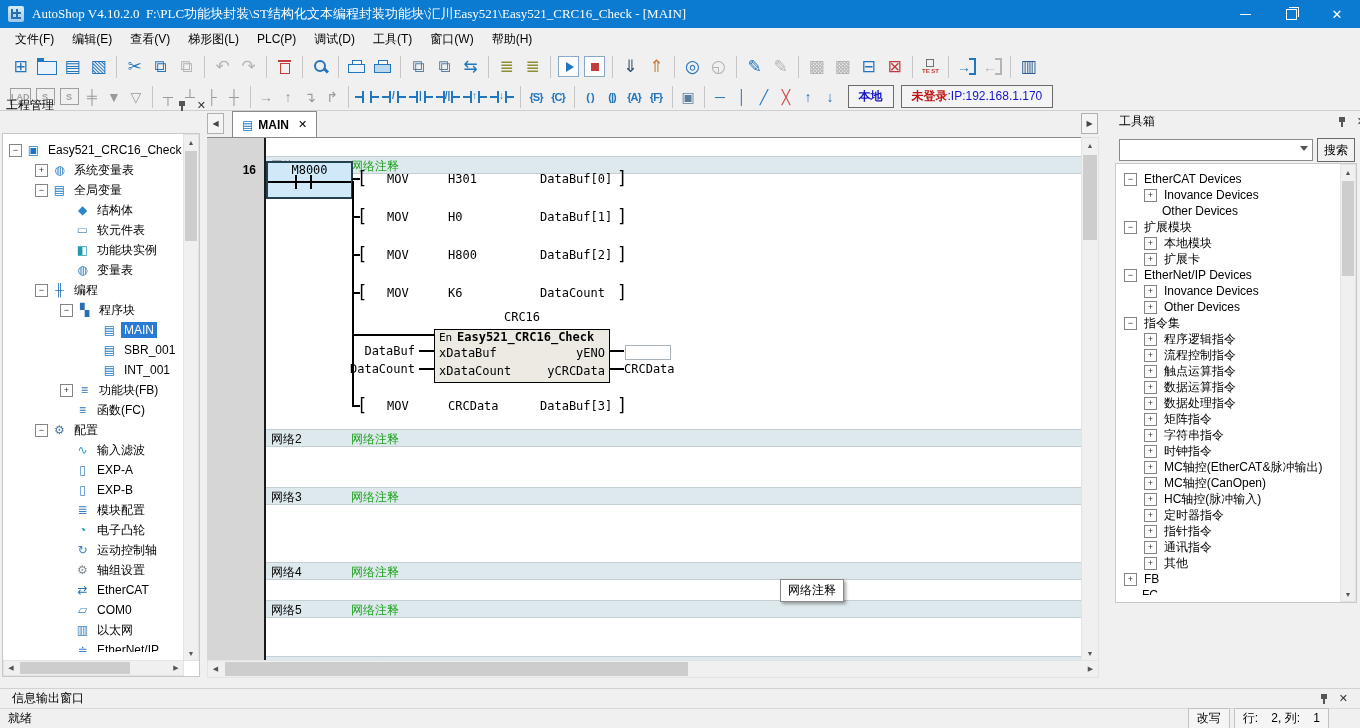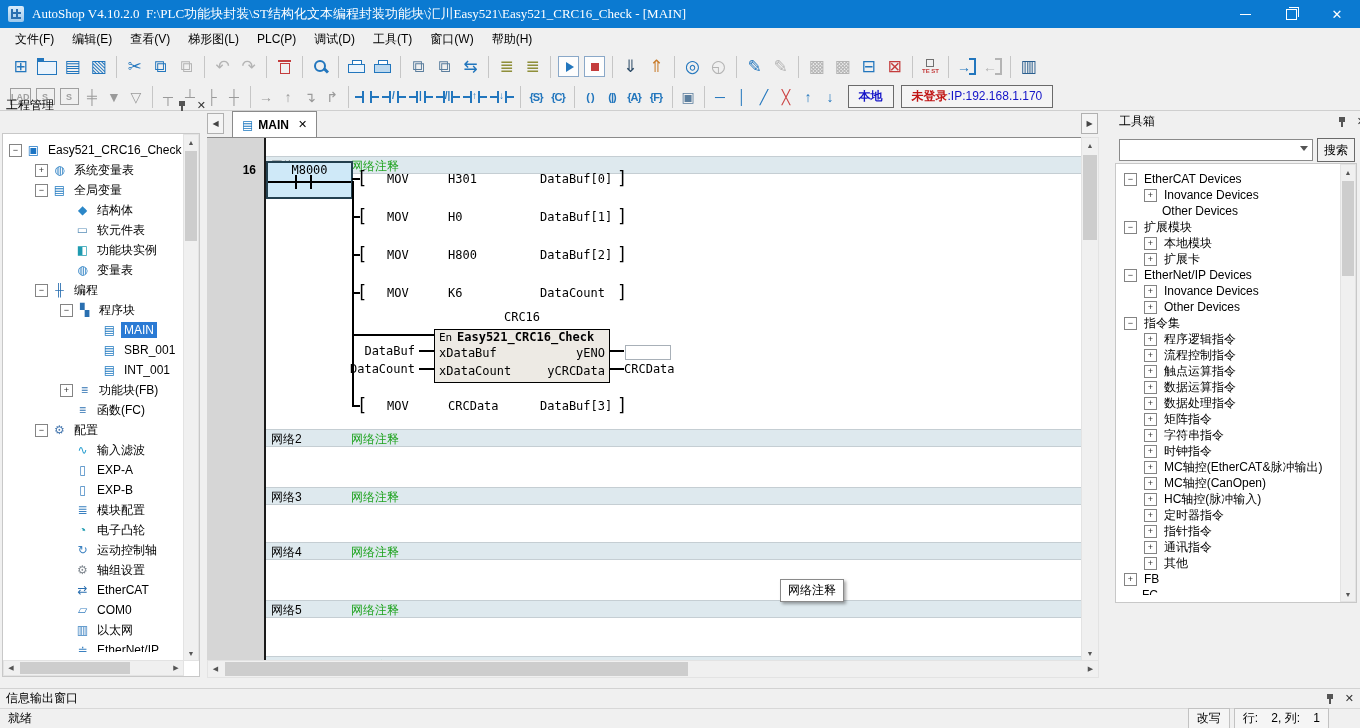--- a/index.html
+++ b/index.html
@@ -141,21 +141,21 @@
   
   .combo{position:absolute;left:1119px;top:139px;width:192px;height:20px;background:#fff;border:1px solid #8a8a8a;}
   .combo .arr{position:absolute;right:4px;top:6px;width:0;height:0;border-left:4px solid transparent;
               border-right:4px solid transparent;border-top:5px solid #555;}
   .search-btn{position:absolute;left:1317px;top:138px;width:36px;height:22px;border:1px solid #6a6a6a;
               background:#f2f2f2;display:flex;align-items:center;justify-content:center;}
   .info-box{position:absolute;left:1115px;top:607px;width:240px;height:77px;background:#f3f3f3;
             border:1px solid #c0c0c0;padding:5px 7px;color:#555;box-sizing:border-box;}
   
   .output-bar{position:absolute;left:0;top:688px;width:100%;height:20px;background:#f0f0f0;
-              border-top:1px solid #d2d2d2;display:flex;align-items:center;padding:0 6px;box-sizing:border-box;}
+              border-top:1px solid #d2d2d2;display:flex;align-items:center;padding:0 12px;box-sizing:border-box;}
   .statusbar{position:absolute;left:0;top:708px;width:100%;height:20px;background:#f0f0f0;
              border-top:1px solid #d8d8d8;display:flex;align-items:center;padding:0 8px;box-sizing:border-box;}
   .status-cells{margin-left:auto;margin-right:23px;display:flex;}
   .status-cell{border:1px solid #c2c2c2;background:#f5f5f5;padding:1px 8px;margin-left:4px;white-space:pre;}
 </style>
 </head>
 <body>
 
 <div class="app">
 
@@ -564,21 +564,21 @@
 
     <div id="networks">
         <div class="net-header" style="top: 291px;">
           <span class="net-name">网络2</span>
           <span class="net-comment">网络注释</span>
         </div>
         <div class="net-header" style="top: 349px;">
           <span class="net-name">网络3</span>
           <span class="net-comment">网络注释</span>
         </div>
-        <div class="net-header" style="top: 404px;">
+        <div class="net-header" style="top: 424px;">
           <span class="net-name">网络4</span>
           <span class="net-comment">网络注释</span>
         </div>
         <div class="net-header" style="top: 462px;">
           <span class="net-name">网络5</span>
           <span class="net-comment">网络注释</span>
         </div>
         <div class="net-header" style="top: 518px;">
           <span class="net-name">网络6</span>
           <span class="net-comment">网络注释</span>

